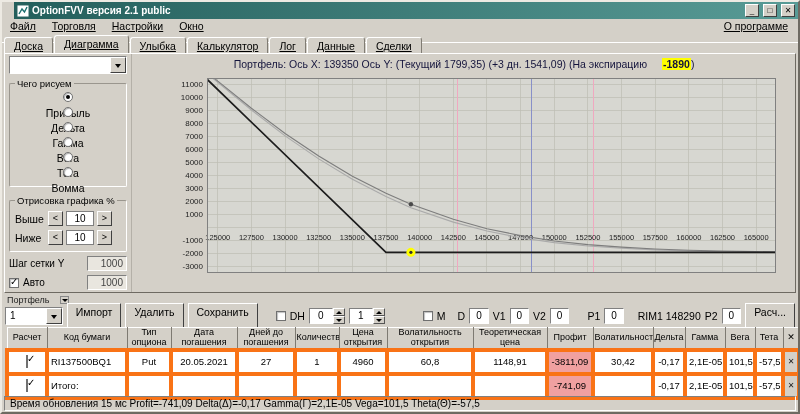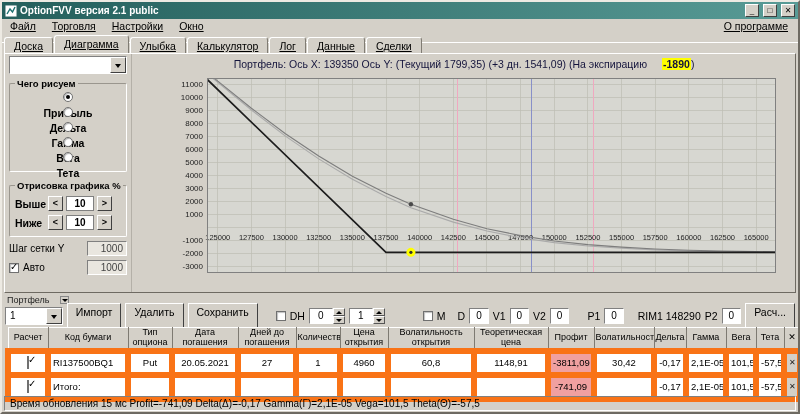--- a/index.html
+++ b/index.html
@@ -2,21 +2,21 @@
 <html><head>
 <meta charset="utf-8">
 <style>
   * { margin:0; padding:0; box-sizing:border-box; }
   html,body { width:800px; height:414px; overflow:hidden; background:#808080;
               font-family:"Liberation Sans", sans-serif; }
   #win { position:relative; width:800px; height:414px; background:#d4d0c8;
          border:2px solid; border-color:#edeae3 #6e6a62 #6e6a62 #edeae3; overflow:hidden; }
 
   
-  .titlebar { position:absolute; top:0; left:0; right:0; height:17px;
+  .titlebar { position:absolute; top:0; left:12px; right:0; height:17px;
     background:linear-gradient(to right,#245f5c,#589b96); display:flex; align-items:center;
     padding:0 3px; gap:3px; }
   .titlebar .title { color:#fff; font-size:10px; font-weight:bold; flex:1;
     white-space:nowrap; overflow:hidden; }
   .winbtn { width:14px; height:13px; background:#d4d0c8; border:1px solid;
     border-color:#fff #404040 #404040 #fff; font-size:8px; line-height:11px;
     text-align:center; color:#000; margin-left:1px; }
 
   
   .menubar { position:absolute; top:17px; left:0; right:0; height:24px; display:flex;
@@ -42,21 +42,21 @@
   .combo { display:flex; height:18px; border:1px solid; border-color:#808080 #fff #fff #808080;
     background:#fff; }
   .combo .val { flex:1; font-size:10px; padding:2px 3px; }
   .arrow-btn { width:16px; background:#d4d0c8; border:1px solid;
     border-color:#fff #404040 #404040 #fff; position:relative; }
   .arrow-btn::after { content:''; position:absolute; left:4px; top:6px;
     border-left:3.5px solid transparent; border-right:3.5px solid transparent;
     border-top:4px solid #000; }
 
   .groupbox { position:relative; border:1px solid; border-color:#9a968e #fff #fff #9a968e;
-    border-radius:2px; padding:8px 5px 4px 5px;font-weight:bold; }
+    border-radius:2px; padding:8px 5px 4px 5px; }
   .gb1 { margin-top:9px; }
   .gb2 { margin-top:13px; }
   .gb-title { position:absolute; top:-6px; left:5px; background:#d4d0c8; padding:0 2px;
     font-size:9.5px; white-space:nowrap; }
 
   .radio-row { display:flex; align-items:center; height:15px; gap:5px; font-size:10.5px;flex-direction:column; }
   .radio { width:10px; height:10px; border-radius:50%; background:#fff; border:1px solid #707070;
     box-shadow:inset 1px 1px 1px rgba(0,0,0,.3); position:relative; flex:none; }
   .radio.sel::after { content:''; position:absolute; left:2px; top:2px; width:4px; height:4px;
     background:#000; border-radius:50%; }
@@ -111,21 +111,21 @@
   .tri.down::after { content:''; position:absolute; left:2px; top:2px;
     border-left:3px solid transparent; border-right:3px solid transparent; border-top:3px solid #000; }
   .flbl { font-size:10.5px; }
 
   
   .pf-table { position:absolute; top:325px; left:3px; width:792px; border-collapse:collapse;
     table-layout:fixed; }
   .pf-table th { background:#d4d0c8; border:1px solid; border-color:#fff #7e7a72 #7e7a72 #fff;
     font-size:9px; font-weight:normal; padding:0 1px; line-height:1.1; height:22px;
     overflow:hidden; }
-  .pf-table td { background:#fff; border:6px solid #f97316; font-size:9.5px; text-align:center;
+  .pf-table td { background:#fff; border:4px solid #f97316; font-size:9.5px; text-align:center;
     height:24px; padding:0 2px; overflow:hidden; white-space:nowrap;margin-top:20px; }
   .pf-table td.code { text-align:left; }
   .pf-table td.delcell { background:#d4d0c8; font-size:8px; color:#222; }
   .pf-table .checkbox { margin:0 auto; }
 
   
   .statusbar { position:absolute; left:2px; right:2px; bottom:1px; height:15px;
     border:1px solid; border-color:#808080 #fff #fff #808080; font-size:10px;
     padding:1px 5px; white-space:nowrap; overflow:hidden; }
 </style>
@@ -188,20 +188,24 @@
               <span class="radio"></span>
               <span>Гамма</span>
             </div>
             <div class="radio-row">
               <span class="radio"></span>
               <span>Вега</span>
             </div>
             <div class="radio-row">
               <span class="radio"></span>
               <span>Тета</span>
+            </div>
+            <div class="radio-row">
+              <span class="radio"></span>
+              <span>Вомма</span>
             </div>
           </div>
       </div>
 
       <div class="groupbox gb2">
         <span class="gb-title">Отрисовка графика %</span>
         <div class="spin-row">
           <span class="lbl">Выше</span>
           <span class="sbtn">&lt;</span>
           <span class="sval">10</span>

